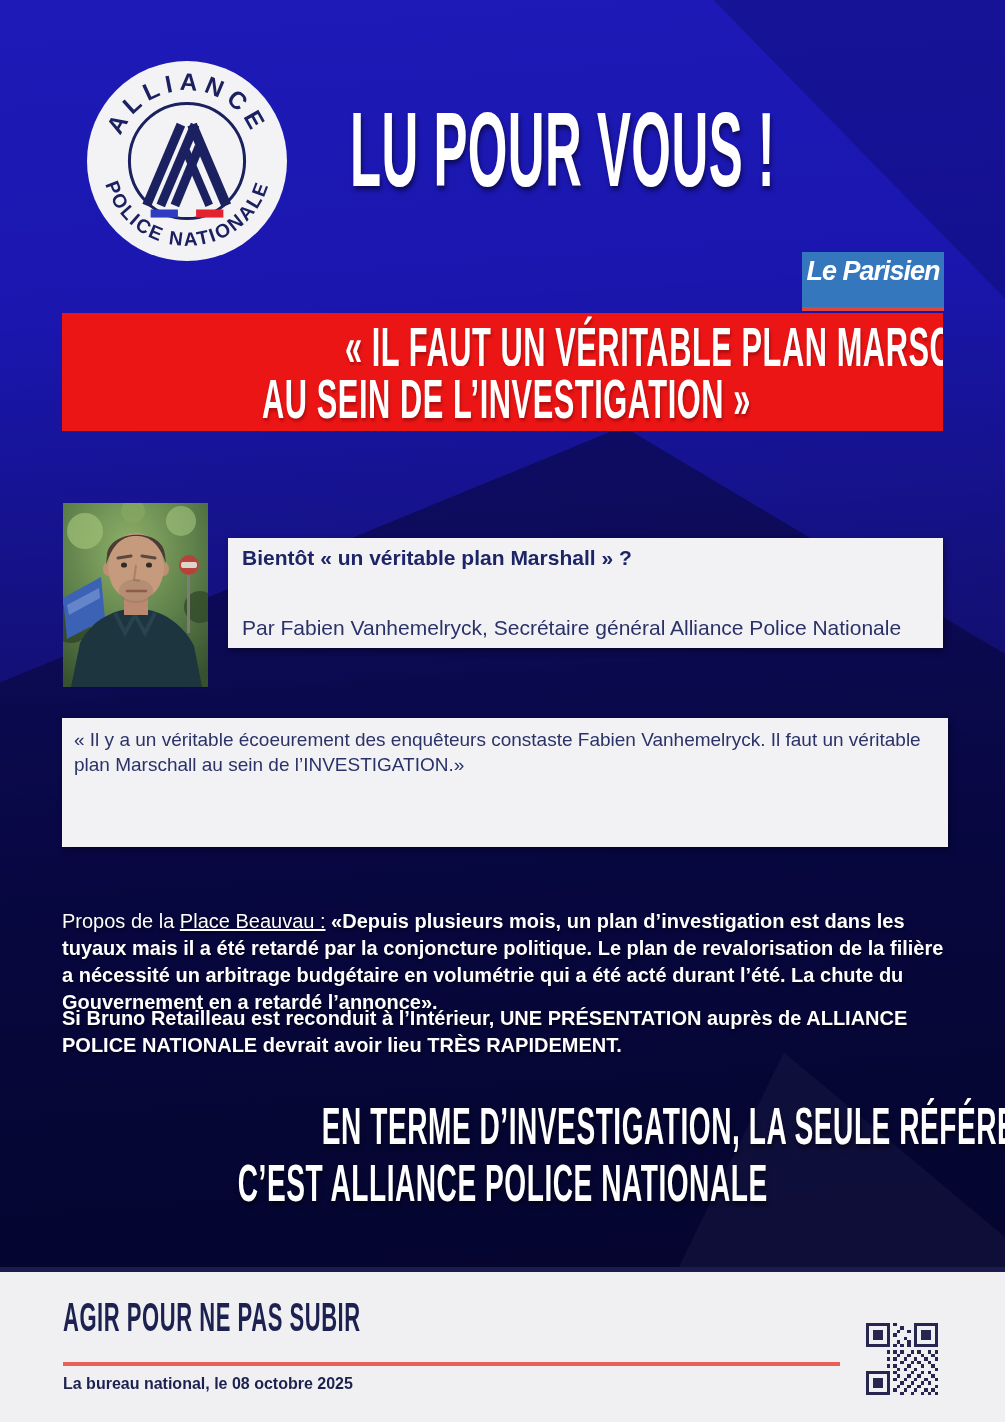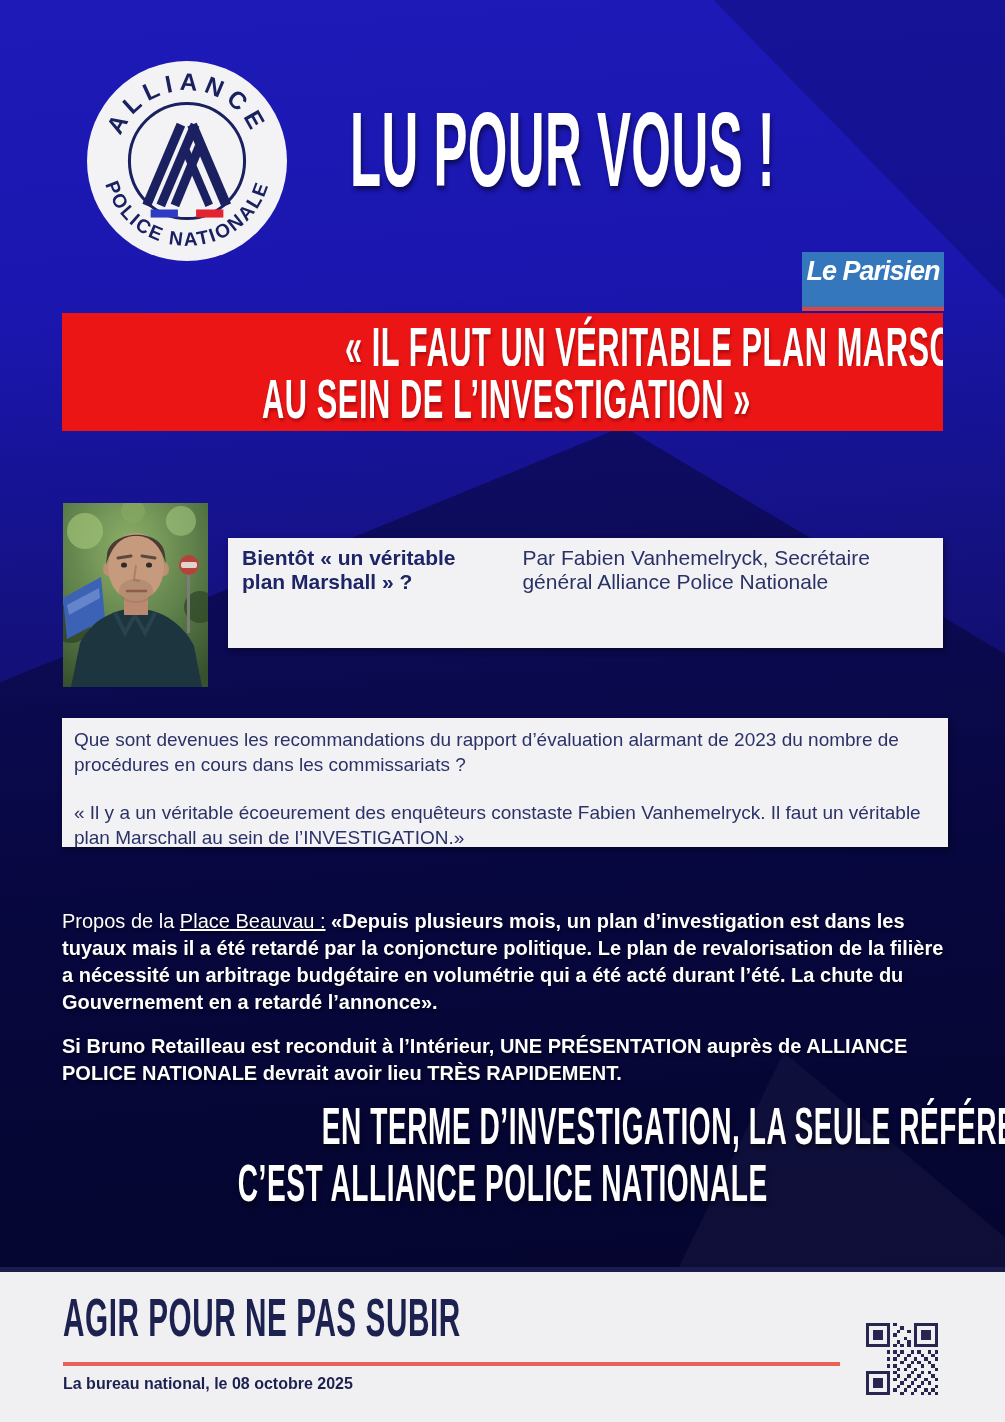--- a/index.html
+++ b/index.html
@@ -31,45 +31,45 @@
     text-align:center; font-weight:800; overflow:hidden; }
   .banner .cond { transform:scaleX(.55); transform-origin:50% 50%; letter-spacing:1px;
     text-shadow:2px 3px 4px rgba(60,0,0,.35); }
   .banner.b1 { top:313px; height:67px; font-size:56px; line-height:67px; }
   .banner.b2 { top:366px; height:65px; font-size:56px; line-height:65px; }
 
   .photo { position:absolute; left:63px; top:503px; width:145px; height:184px; display:block; }
 
   .card { background:#f2f2f5; color:#2b3268; box-shadow:2px 3px 6px rgba(0,0,15,.45); }
   .byline-card { position:absolute; left:228px; top:538px; width:715px; height:110px;
-    padding:8px 14px; display:flex; justify-content:space-between; }
+    padding:8px 14px; display:flex; flex-direction:column; justify-content:space-between; }
   .byline-card .t { font-size:21px; font-weight:bold; color:#1d2566; }
-  .byline-card .a { font-size:21px;margin-left:40px; }
+  .byline-card .a { font-size:21px; }
 
   .quote-card { position:absolute; left:62px; top:718px; width:886px; height:129px;
     padding:9px 12px; font-size:19px; line-height:25px; overflow:hidden; }
   .quote-card p + p { margin-top:23px; }
 
   .wpara { position:absolute; left:62px; width:885px; color:#fff; font-size:20px;
     line-height:27px; text-shadow:1px 2px 3px rgba(0,0,10,.65); }
   .wpara.p1 { top:897px;margin-top:11px; }
-  .wpara.p2 { top:1005px; font-weight:bold;margin-top:28px; }
+  .wpara.p2 { top:1005px; font-weight:bold; }
   .wpara .lead { font-weight:normal; }
   .wpara .link { font-weight:normal; text-decoration:underline; cursor:pointer; }
   .wpara .bold { font-weight:bold; }
 
   .statement { position:absolute; left:0; top:1098px; width:100%; text-align:center;
     color:#fff; font-weight:800; font-size:52px; line-height:57px;
     text-shadow:2px 4px 6px rgba(0,0,10,.55); }
   .statement .cond { transform:scaleX(.54); transform-origin:50% 50%; letter-spacing:1px; }
 
   .footer { position:absolute; left:0; top:1267px; width:1005px; height:155px;
     background:#f0f0f3; border-top:5px solid #1b1b4e; }
   .slogan { position:absolute; left:63px; top:18px; color:#1c2150; font-weight:800;
-    font-size:54px; line-height:54px; }
+    font-size:40px; line-height:54px; }
   .slogan .cond { transform:scaleX(.55); transform-origin:0 50%; letter-spacing:1px; }
   .redline { position:absolute; left:63px; top:90px; width:777px; height:4px; background:#e96056; }
   .date { position:absolute; left:63px; top:103px; color:#1c2150; font-weight:bold; font-size:16px; }
   .qr { position:absolute; left:866px; top:50px; width:72px; height:74px; }
 </style>
 </head>
 <body>
 
 <div class="page">
 
@@ -149,21 +149,20 @@
     <path d="M64,88 L83,88" stroke="#96604c" stroke-width="2.5" stroke-linecap="round"></path>
     <ellipse cx="73" cy="88" rx="17" ry="12" fill="#6b5340" opacity=".18"></ellipse>
   </svg>
 
   <div class="card byline-card">
     <div class="t">Bientôt « un véritable plan Marshall » ?</div>
     <div class="a">Par Fabien Vanhemelryck, Secrétaire général Alliance Police Nationale</div>
   </div>
 
   <div class="card quote-card">
-    <p>Que sont devenues les recommandations du rapport d’évaluation alarmant de 2023 du nombre de procédures en cours dans les commissariats ?</p>
     <p>« Il y a un véritable écoeurement des enquêteurs constaste Fabien Vanhemelryck. Il faut un véritable plan Marschall au sein de l’INVESTIGATION.»</p>
   </div>
 
   <div class="wpara p1"><span class="lead">Propos de la </span><span class="link">Place Beauvau :</span><span class="bold"> «Depuis plusieurs mois, un plan d’investigation est dans les tuyaux mais il a été retardé par la conjoncture politique. Le plan de revalorisation de la filière a nécessité un arbitrage budgétaire en volumétrie qui a été acté durant l’été. La chute du Gouvernement en a retardé l’annonce».</span></div>
 
   <div class="wpara p2">Si Bruno Retailleau est reconduit à l’Intérieur, UNE PRÉSENTATION auprès de ALLIANCE POLICE NATIONALE devrait avoir lieu TRÈS RAPIDEMENT.</div>
 
   <div class="statement">
     <div><span class="cond">EN TERME D’INVESTIGATION, LA SEULE RÉFÉRENCE</span></div>
     <div><span class="cond">C’EST ALLIANCE POLICE NATIONALE</span></div>

